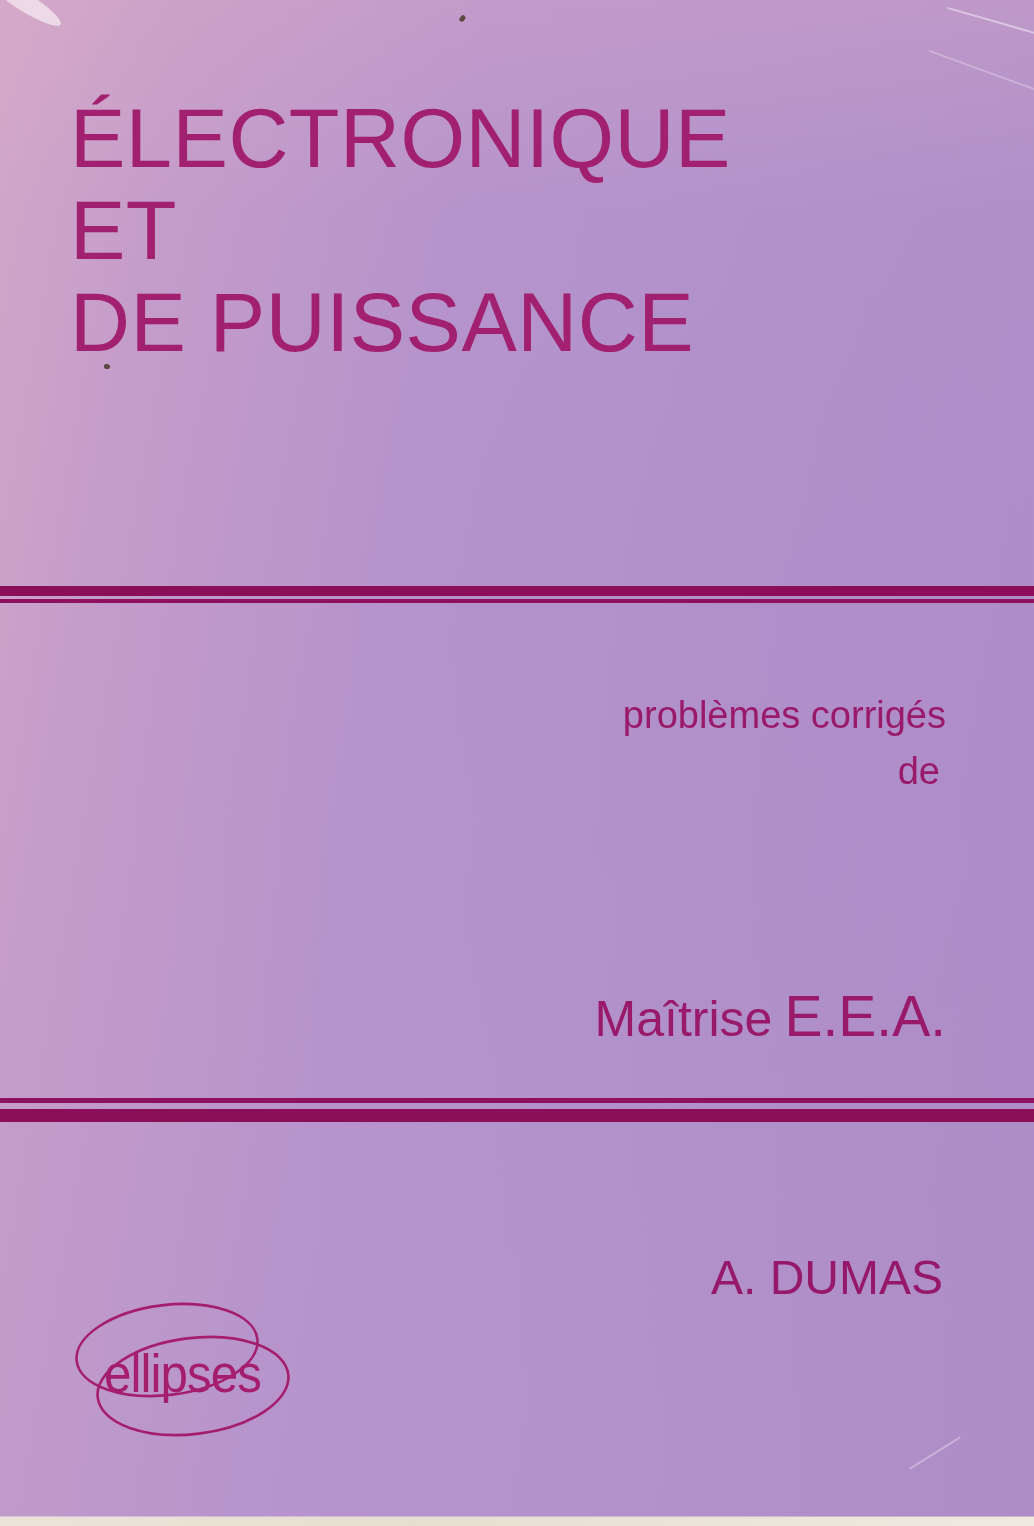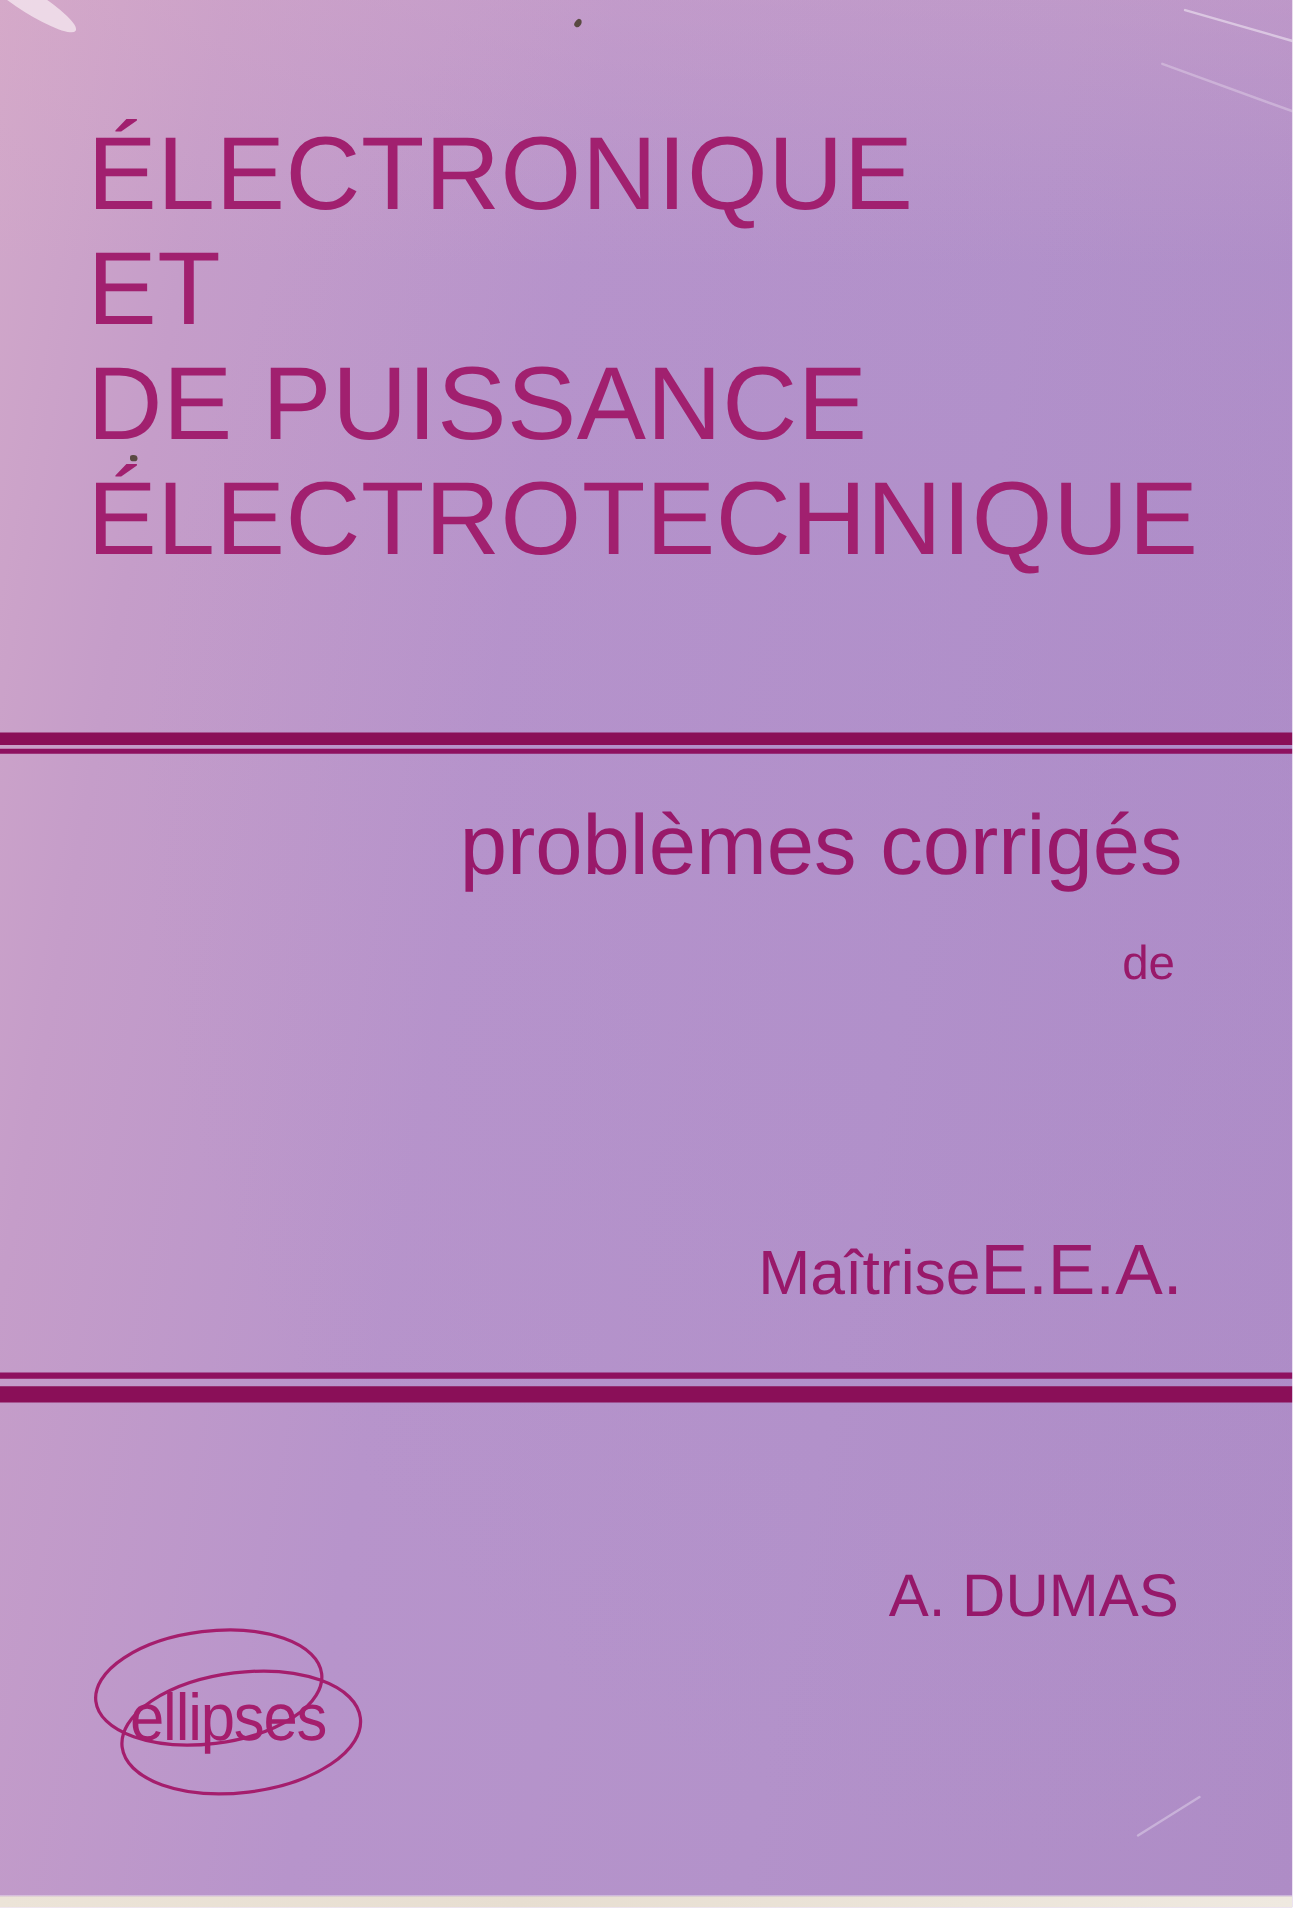--- a/index.html
+++ b/index.html
@@ -34,27 +34,27 @@
     white-space: nowrap;
   }
   .right-col {
     position: absolute;
     right: 88px;
     text-align: right;
     line-height: 1;
     color: #99196a;
     white-space: nowrap;
   }
-  .subtitle-1 { top: 642px; font-size: 68px; }
+  .subtitle-1 { top: 696px; font-size: 38px; }
   .subtitle-2 { top: 752px; font-size: 38px; right: 94px; }
   .aud        { font-size: 57px; }
   .aud-1 { top: 851px; }
   .aud-2 { top: 919px; }
   .aud-3 { top: 988px; }
-  .aud-prefix { font-size: 50px; }
+  .aud-prefix { font-size: 50px; margin-right: 12px; }
   .author { top: 1254px; right: 91px; font-size: 48px; color: #96186a; }
 
   
   .rule { position: absolute; left: 0; right: 0; }
   .rule-thick { height: 10px; background: #8a0f58; }
   .rule-thin  { height: 4px;  background: #8e1160; }
   .rt1-thick { top: 586px; }
   .rt1-thin  { top: 599px; }
   .rt2-thin  { top: 1098px; height: 5px; }
   .rt2-thick { top: 1109px; height: 13px; }
@@ -105,21 +105,20 @@
 </style>
 </head>
 <body>
 
 <div class="cover">
 
   <div class="title">
     <div>ÉLECTRONIQUE</div>
     <div>ET</div>
     <div>DE PUISSANCE</div>
-    <div>ÉLECTROTECHNIQUE</div>
   </div>
 
   <div class="rule rule-thick rt1-thick"></div>
   <div class="rule rule-thin rt1-thin"></div>
 
   <div class="right-col subtitle-1">problèmes corrigés</div>
   <div class="right-col subtitle-2">de</div>
 
   <div class="right-col aud aud-3">
     <span class="aud-prefix">Maîtrise</span><span>E.E.A.</span>

